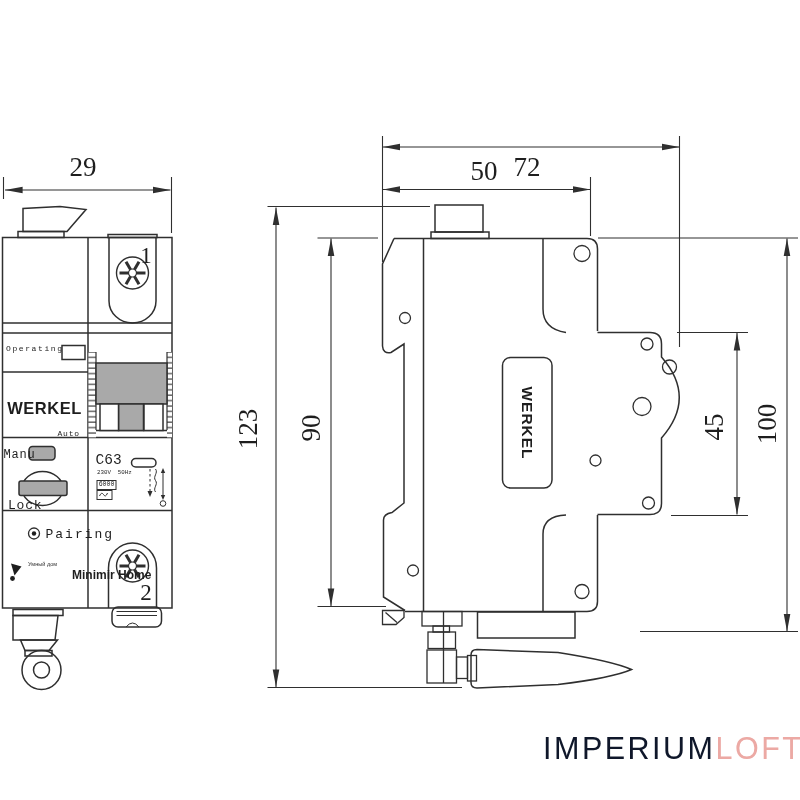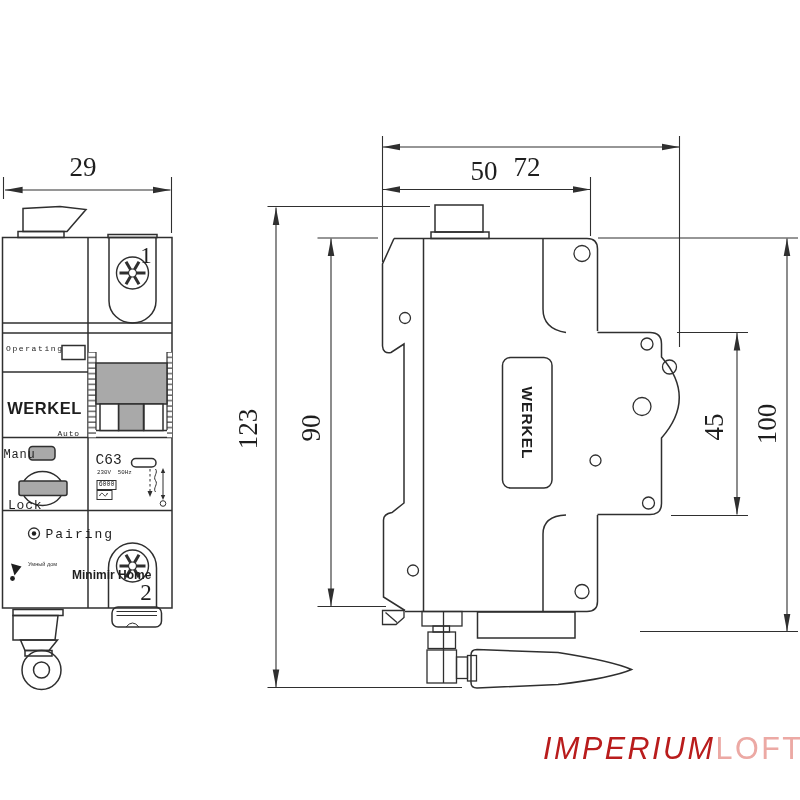--- a/index.html
+++ b/index.html
@@ -10,21 +10,21 @@
   .dim{font-size:27px;font-family:"Liberation Serif",serif;transform:translate(-50%,-50%);}
   .dim.rot{transform:translate(-50%,-50%) rotate(-90deg);}
   .tnum{font-size:23px;transform:translate(-50%,-50%);}
   .small-serif{font-family:Liberation Mono, monospace;text-align:center;}
   .pre{white-space:pre;}
   .sans{font-family:"Liberation Sans",sans-serif;}
   .werkel-front{font-size:16.5px;font-weight:bold;letter-spacing:.5px;transform:translate(-50%,-50%);font-family:"Liberation Sans",sans-serif;}
   .werkel-side{font-size:15.5px;font-weight:bold;letter-spacing:1px;transform:translate(-50%,-50%) rotate(90deg);font-family:"Liberation Sans",sans-serif;}
   .watermark{position:absolute;left:543px;top:731px;font-family:"Liberation Sans",sans-serif;
              font-size:30.5px;letter-spacing:2.5px;font-weight:400;}
-  .wm-gray{color:#b91c1c;font-style:italic;}
+  .wm-gray{color:#0f172a;}
   .wm-pink{color:#eca9a4;}
 </style>
 </head>
 <body>
 
 <div id="canvas">
 
 <svg id="linework" width="800" height="800" viewBox="0 0 800 800">
   <defs>
     <marker id="ar" viewBox="0 0 16 8" refX="16" refY="4" markerWidth="16" markerHeight="8" orient="auto-start-reverse">

